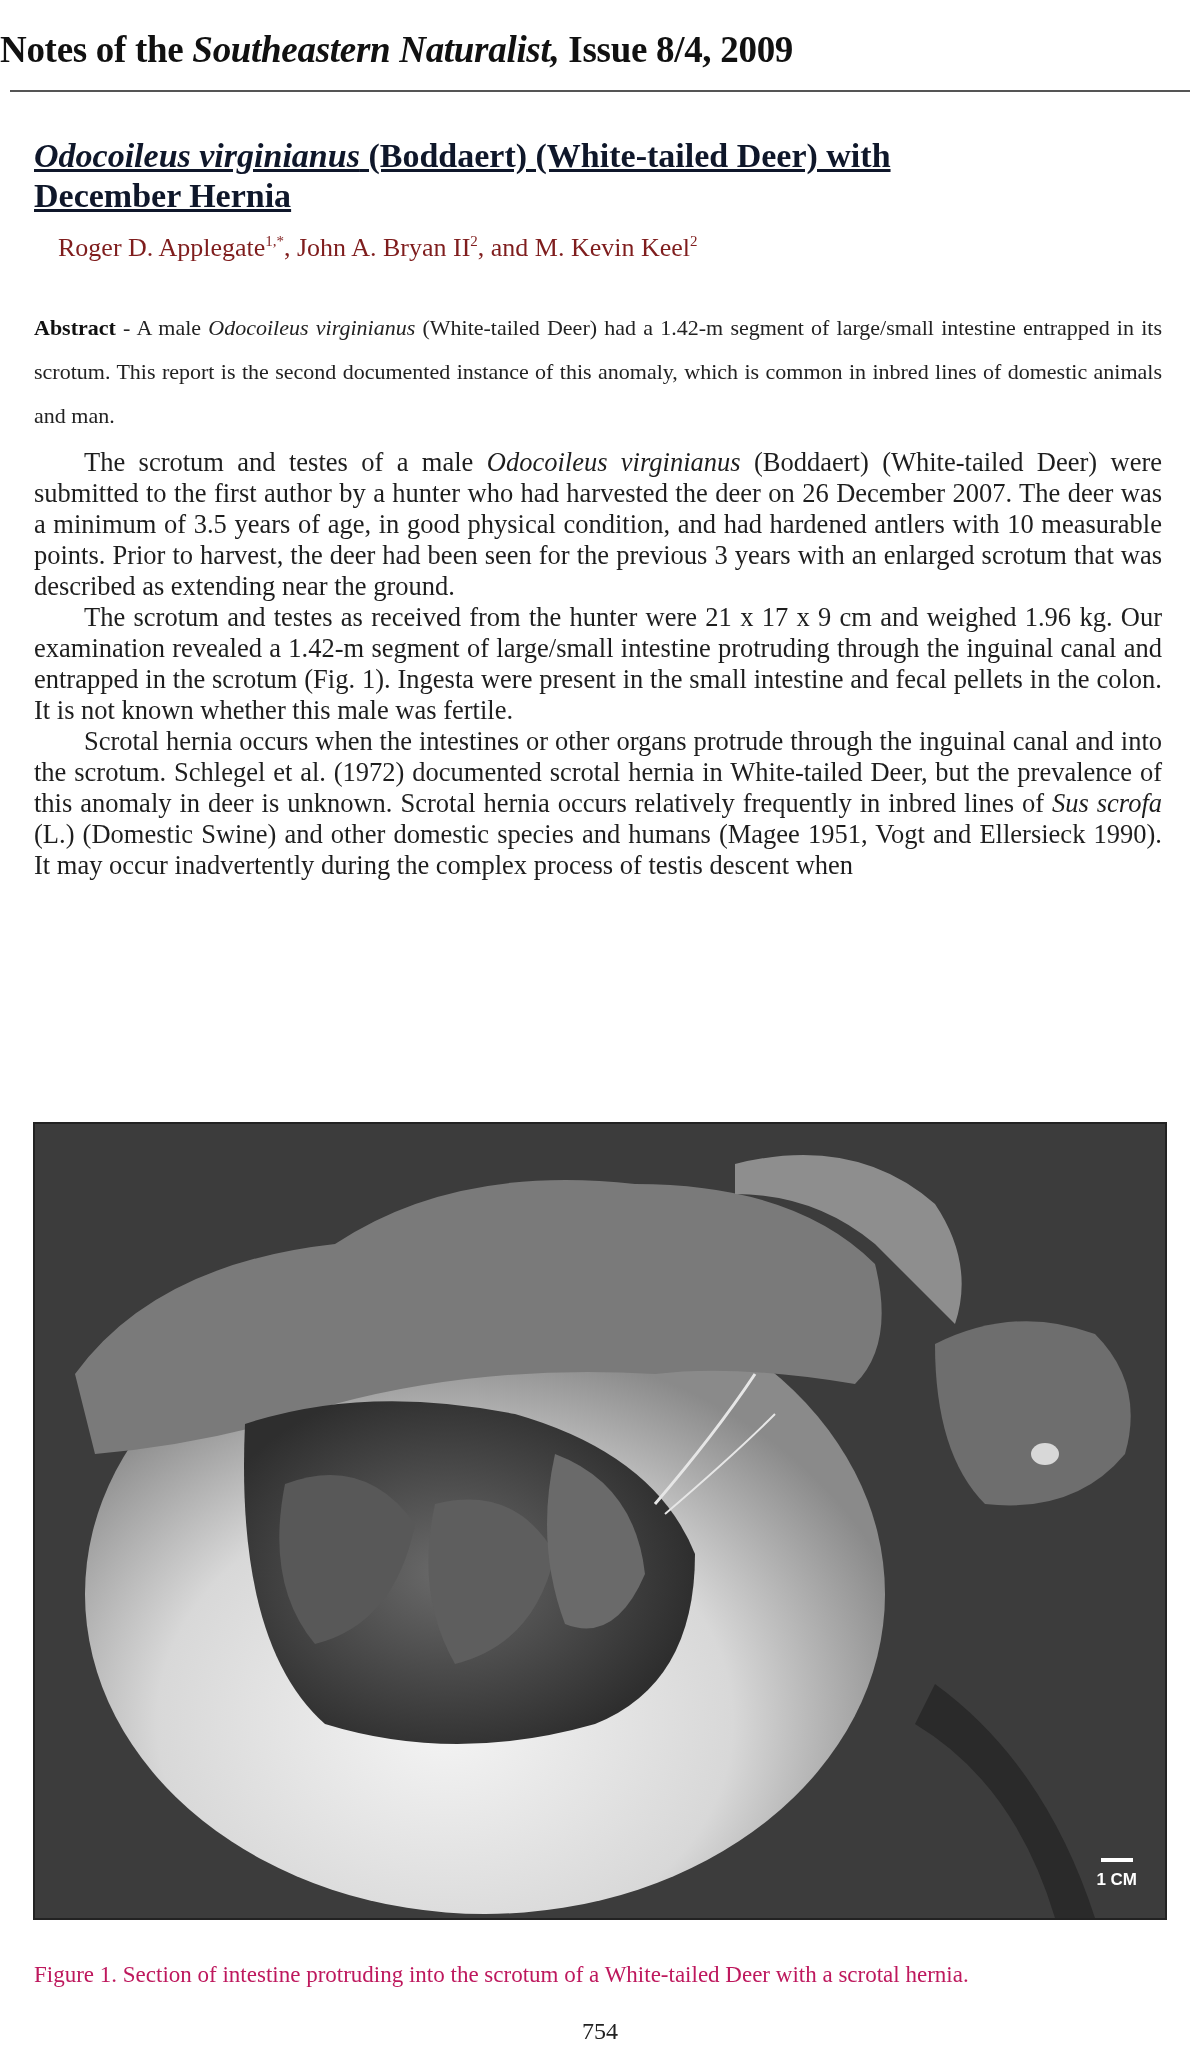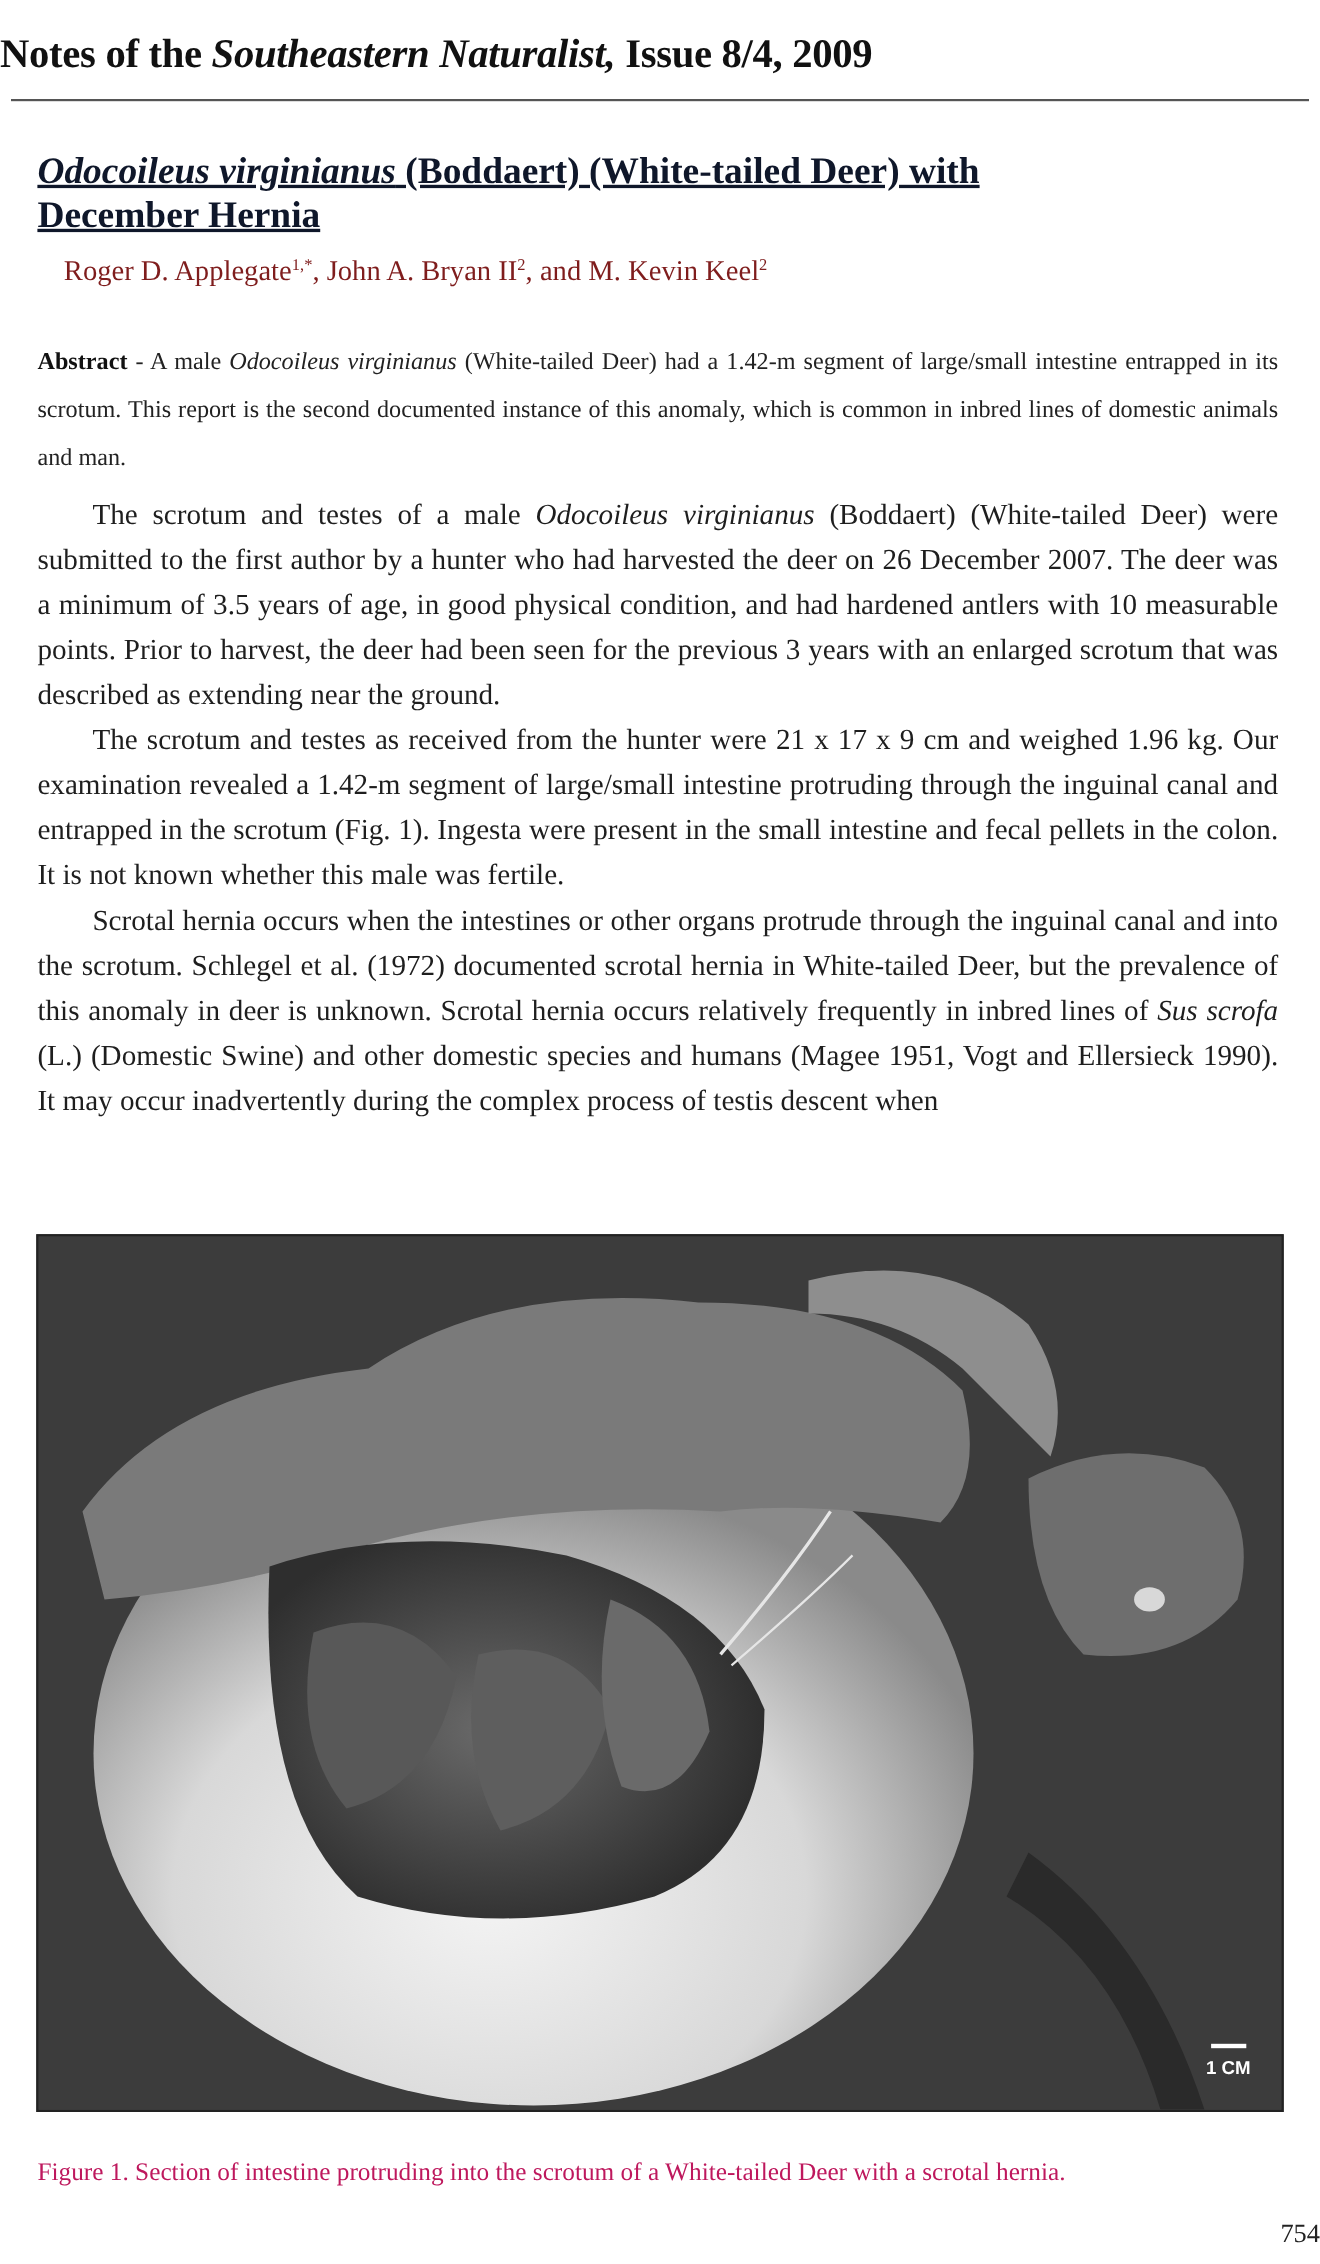--- a/index.html
+++ b/index.html
@@ -25,41 +25,41 @@
       font-size: 26px; line-height: 30px; color: #7f1d1d; margin-left: 24px;
     }
     .authors sup { font-size: 15px; }
     .abstract {
       position: absolute; top: 306px; left: 34px; width: 1128px;
       font-size: 22px; line-height: 44px; text-align: justify; color: #222;
     }
     .abstract b { color: #111; }
     .body-text {
       position: absolute; top: 447px; left: 34px; width: 1128px;
-      font-size: 26.5px; line-height: 41px; text-align: justify; color: #1e1e1e;
+      font-size: 26.5px; line-height: 31px; text-align: justify; color: #1e1e1e;
     }
     .body-text p { margin: 0; text-indent: 50px; }
     .figure {
       position: absolute; top: 1122px; left: 33px; width: 1134px; height: 798px;
       border: 2px solid #222; box-sizing: border-box; overflow: hidden;
       background: #404040;
     }
     .figure svg { display: block; }
     .scale-bar {
       position: absolute; right: 28px; bottom: 28px; text-align: center;
       color: #ffffff; font-family: "Liberation Sans", "DejaVu Sans", sans-serif;
       font-weight: bold; font-size: 17px;
     }
     .scale-bar .bar { width: 32px; height: 4px; background: #fff; margin: 0 auto 8px auto; }
     .caption {
       position: absolute; top: 1930px; left: 34px; width: 1128px;
       font-size: 23px; line-height: 31px; text-align: justify; color: #be185d; margin-top: 29px;
     }
     .page-number {
-      position: absolute; top: 2018px; left: 0; width: 1200px; text-align: right;
+      position: absolute; top: 2018px; left: 0; width: 1200px; text-align: center;
       font-size: 24px; color: #222;
     }
   </style>
 </head>
 <body>
 
 <div class="running-head">
   <span>Notes of the </span><i>Southeastern Naturalist,</i><span> Issue 8/4, 2009</span>
 </div>
 <div class="head-rule"></div>

